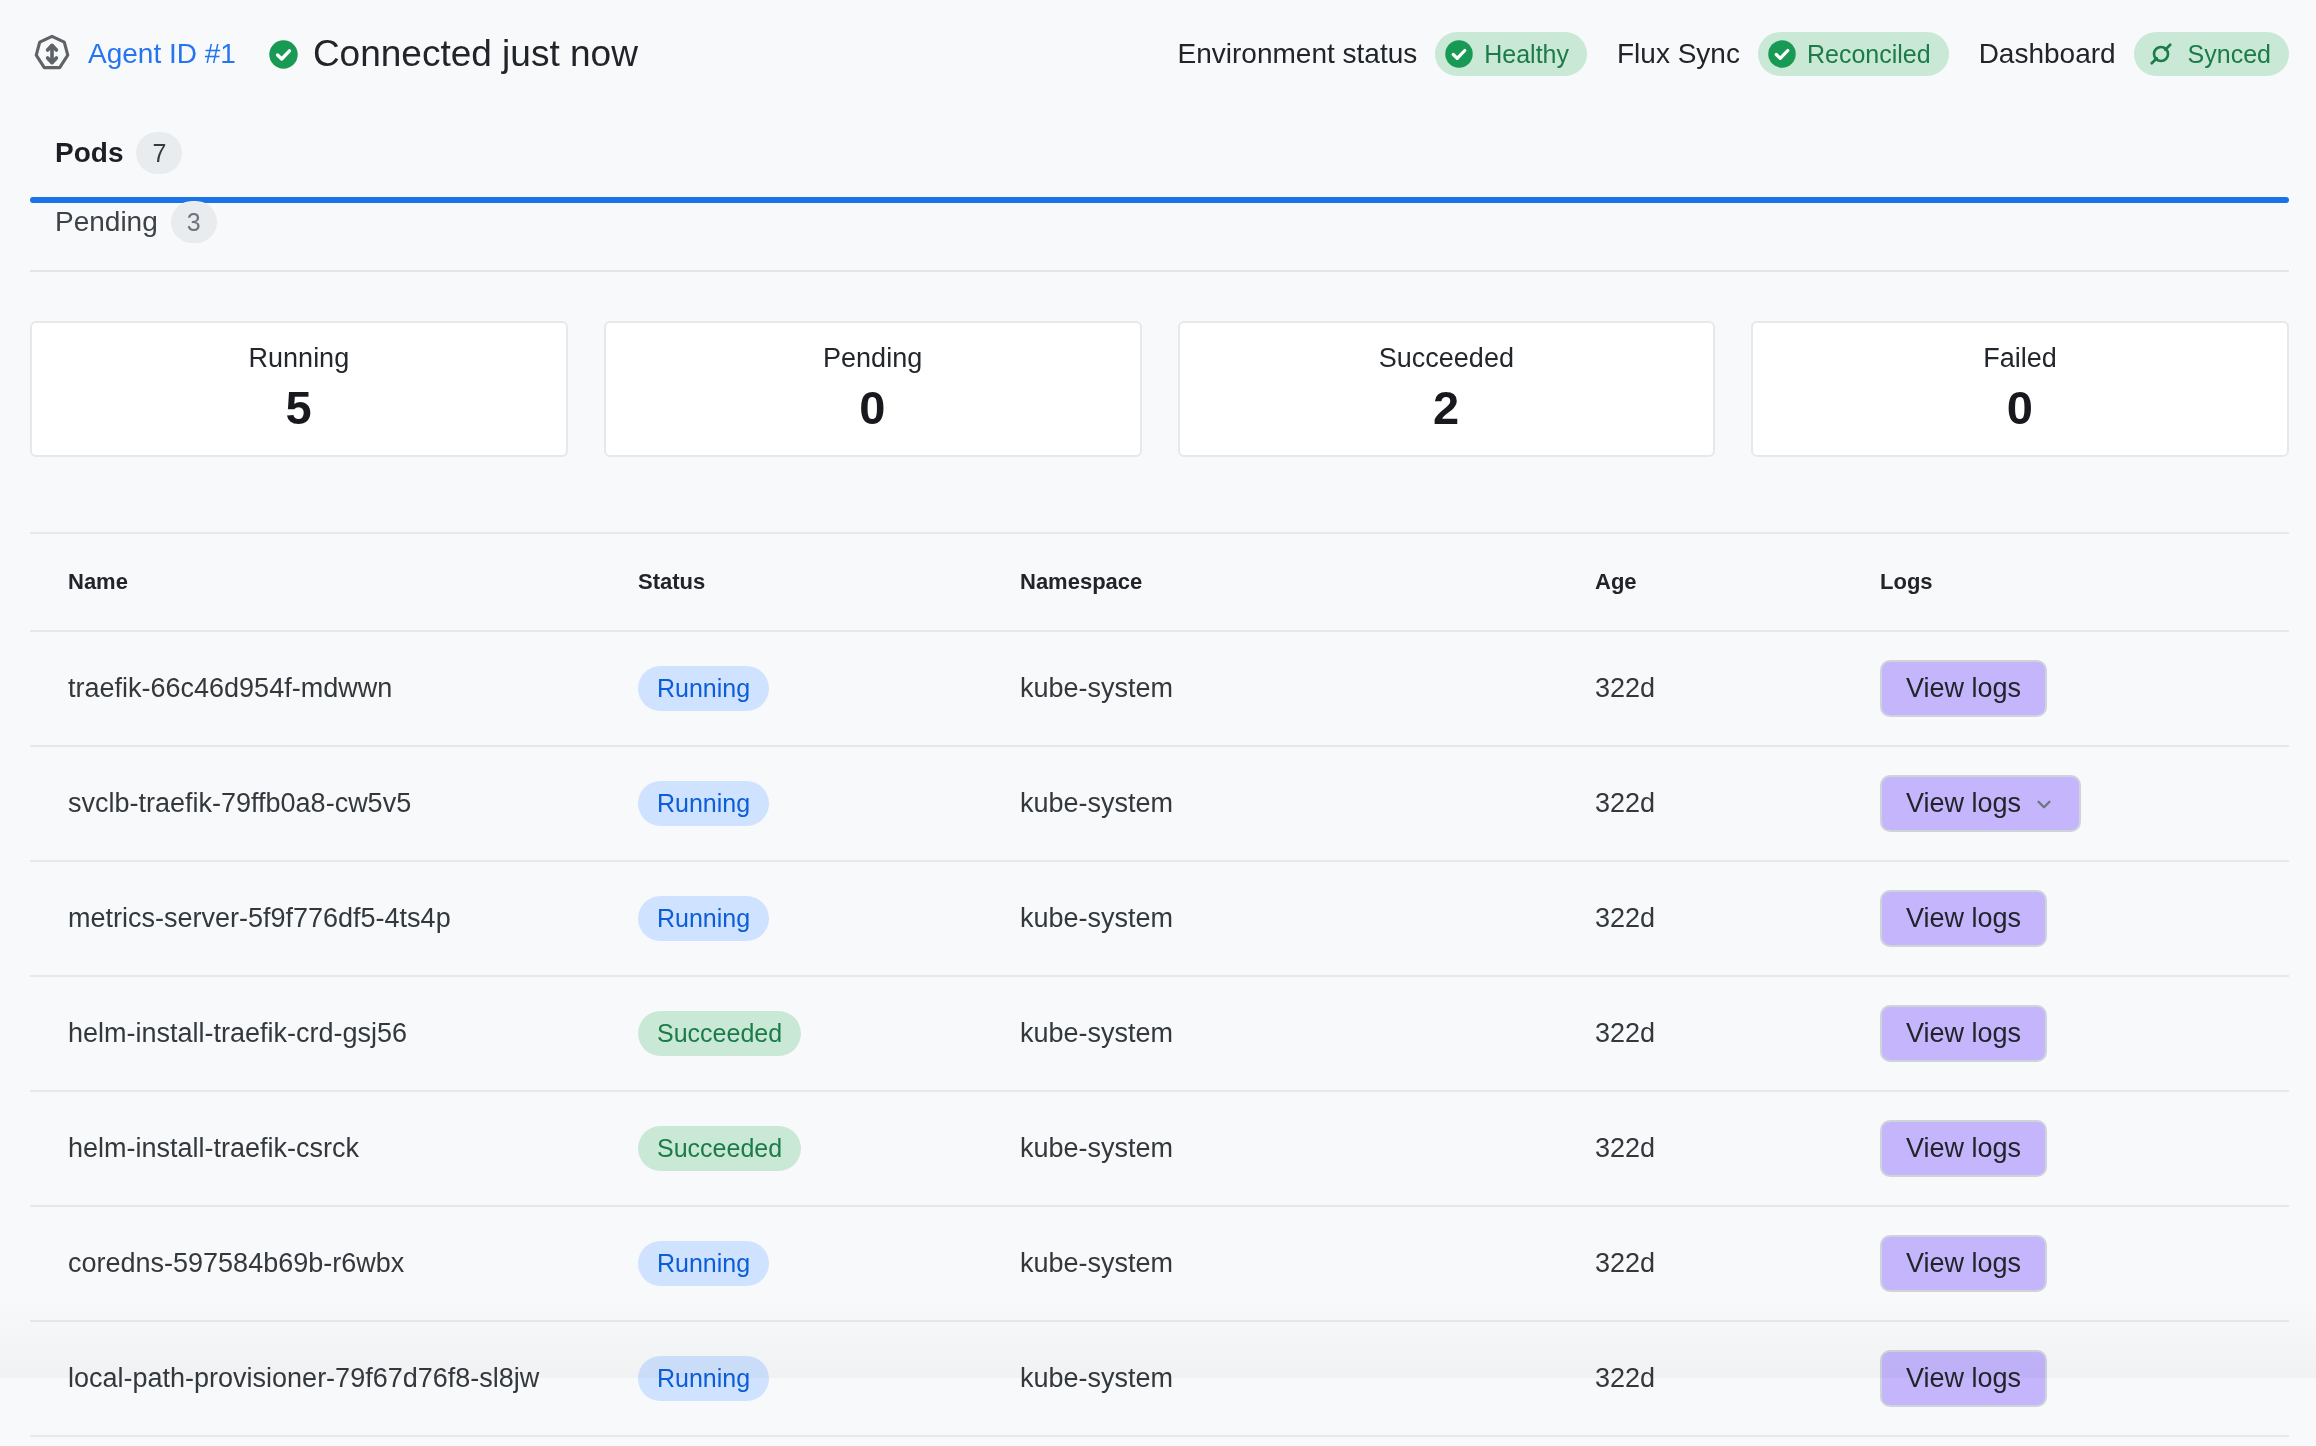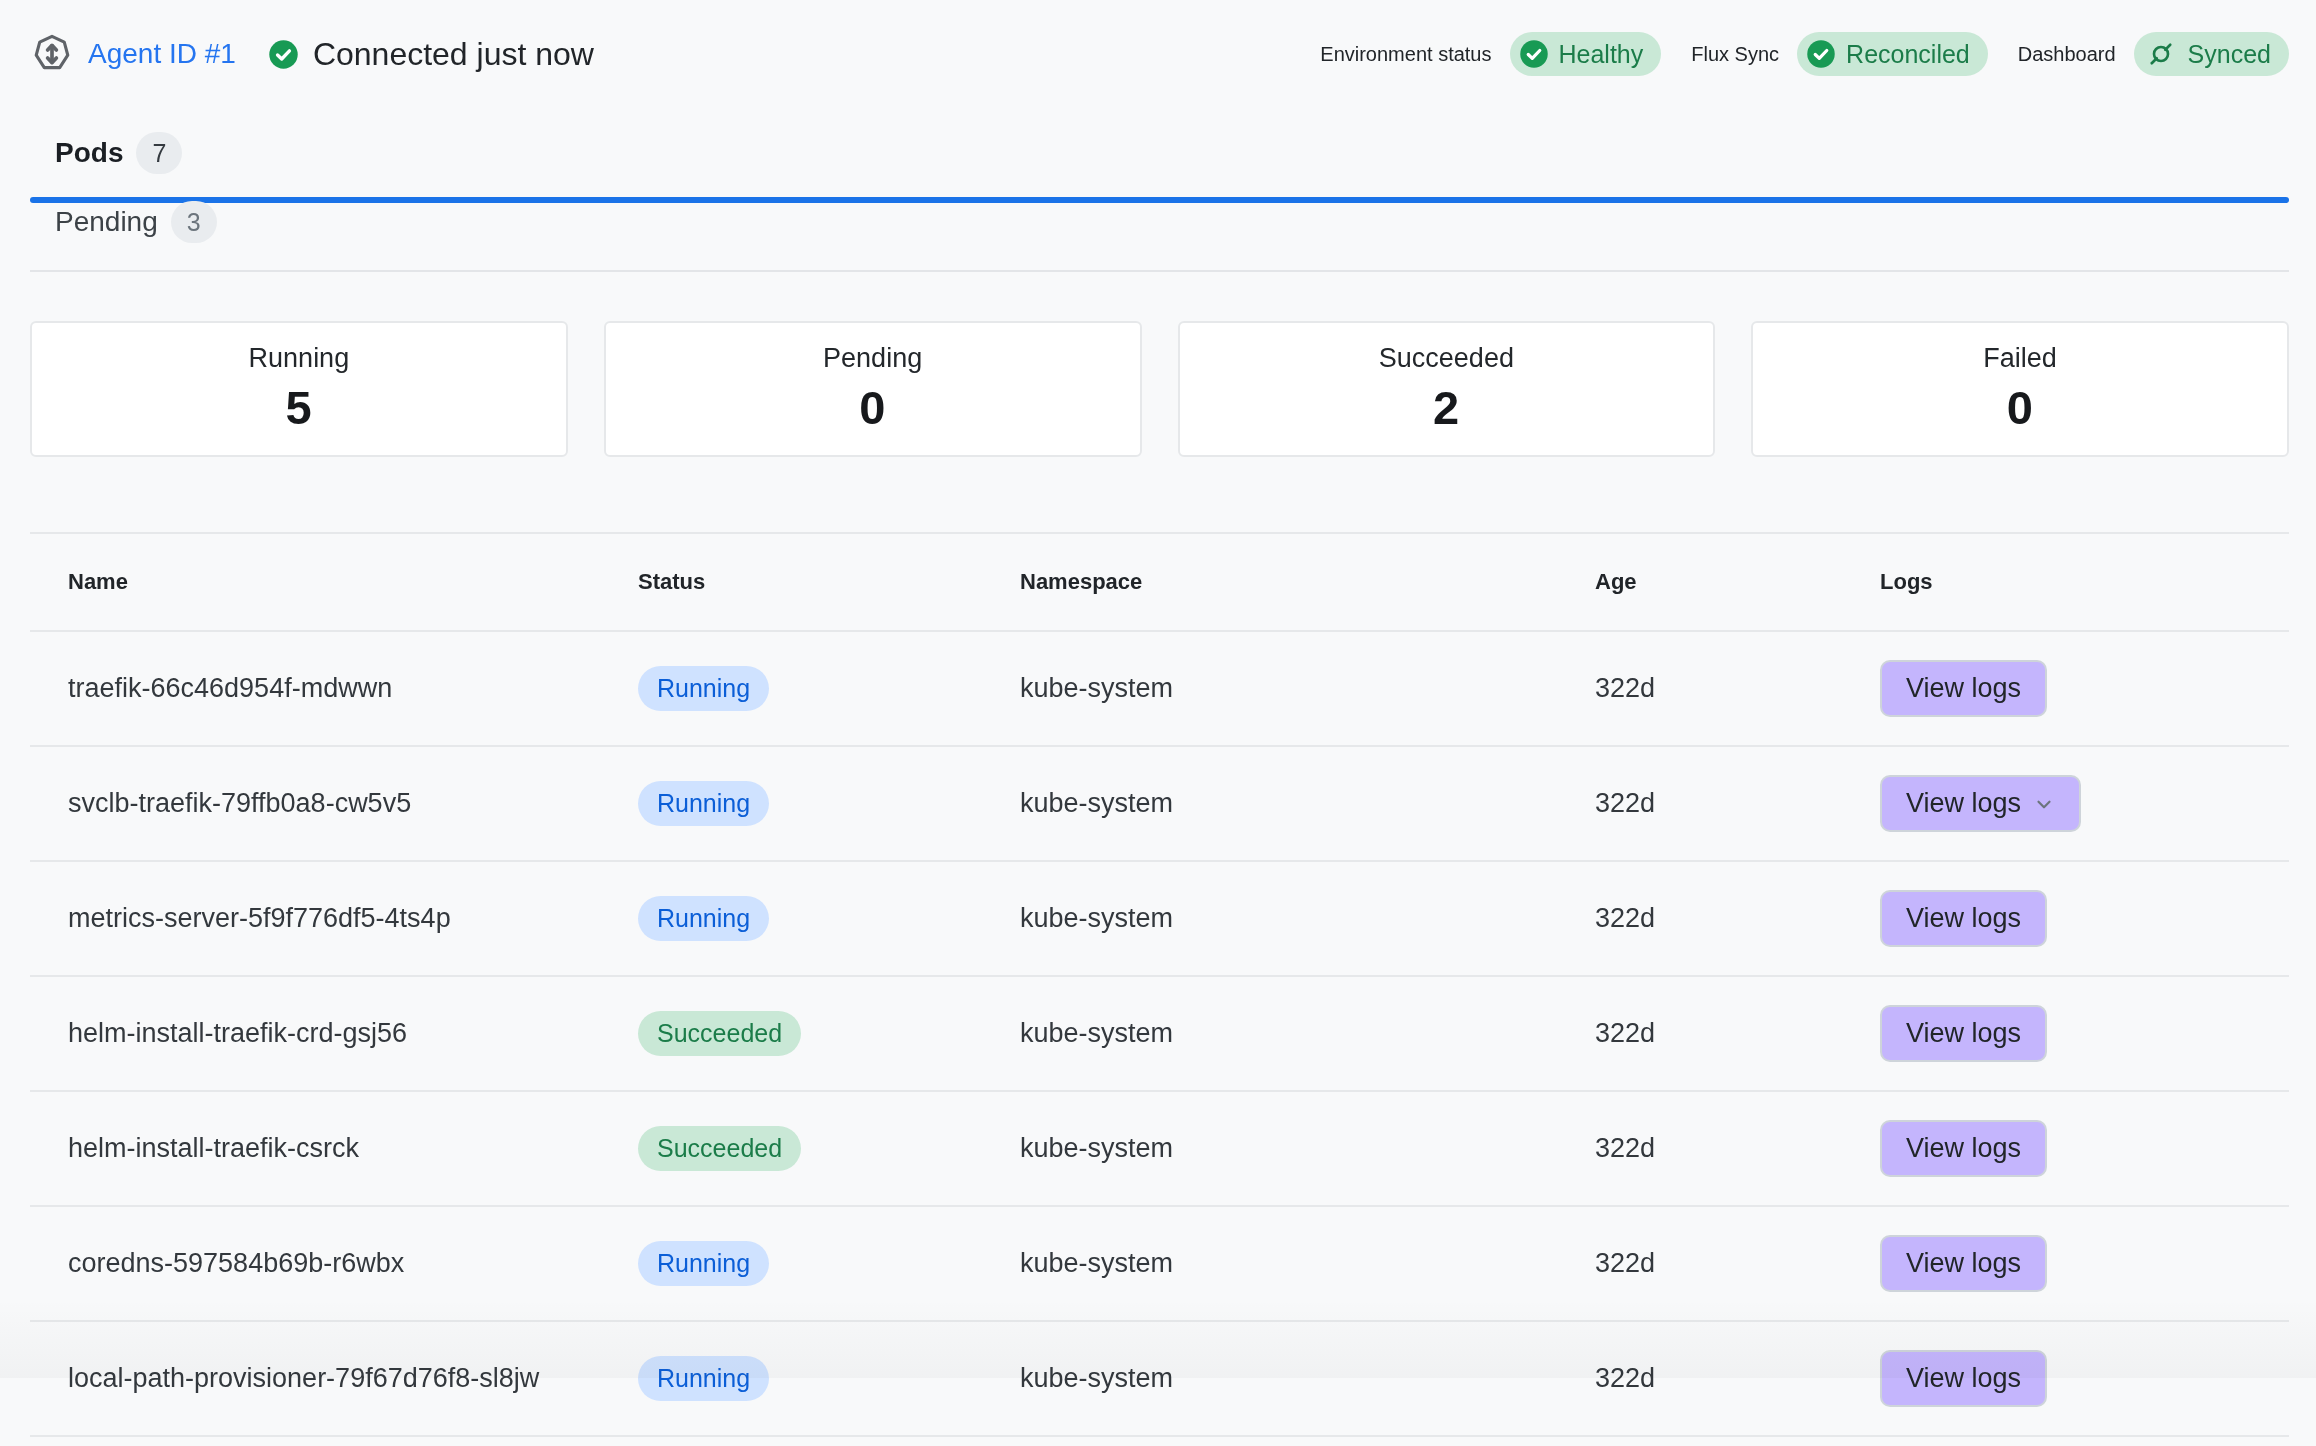--- a/index.html
+++ b/index.html
@@ -17,24 +17,24 @@
     pointer-events:none;
   }
 
   
   .topbar { display:flex; align-items:center; justify-content:space-between; }
   .agent-group { display:flex; align-items:center; gap:14px; }
   .agent-icon svg { display:block; width:44px; height:44px; }
   .agent-link { font-size:28px; font-weight:500; color:var(--link-blue,#2575f0); text-decoration:none; cursor:pointer; }
   .conn-icon { margin-left:18px; }
   .check-circle svg { display:block; width:31px; height:31px; }
-  .conn-text { font-size:32px; font-weight:500; color:var(--text-dark,#212529); }
+  .conn-text { font-size:37px; font-weight:500; color:var(--text-dark,#212529); }
 
   .status-group { display:flex; align-items:center; gap:18px; }
-  .status-label { font-size:20px; font-weight:500; color:var(--text-dark,#212529); margin-left:12px; }
+  .status-label { font-size:28px; font-weight:500; color:var(--text-dark,#212529); margin-left:12px; }
   .pill {
     display:inline-flex; align-items:center; gap:10px;
     background: var(--green-badge-bg,#c9e8d6);
     color: var(--green-badge-text,#1b7c49);
     border-radius:999px; padding:7px 18px 7px 9px;
     font-size:25px; font-weight:500; line-height:1;
   }
   .pill .check-circle svg { width:30px; height:30px; }
   .pill.pill-icon-only-pad { padding-left:12px;gap:12px; }
   .slashed-circle svg { display:block; width:30px; height:30px; }

